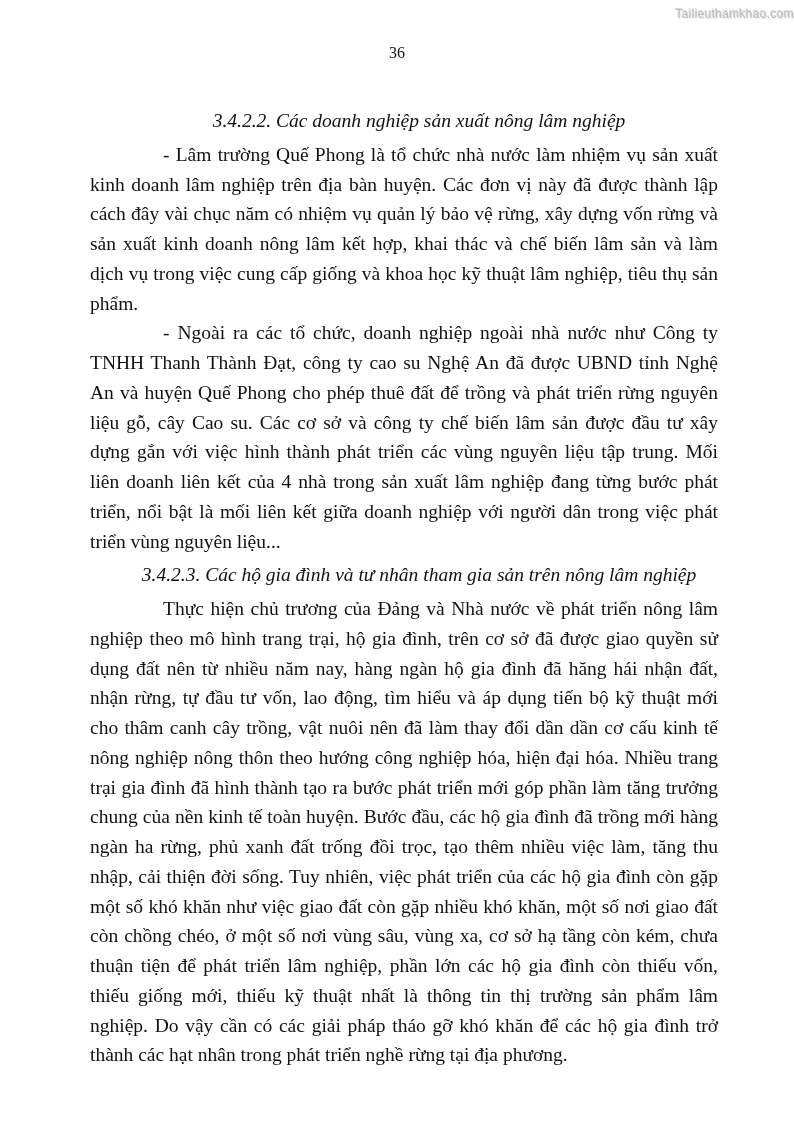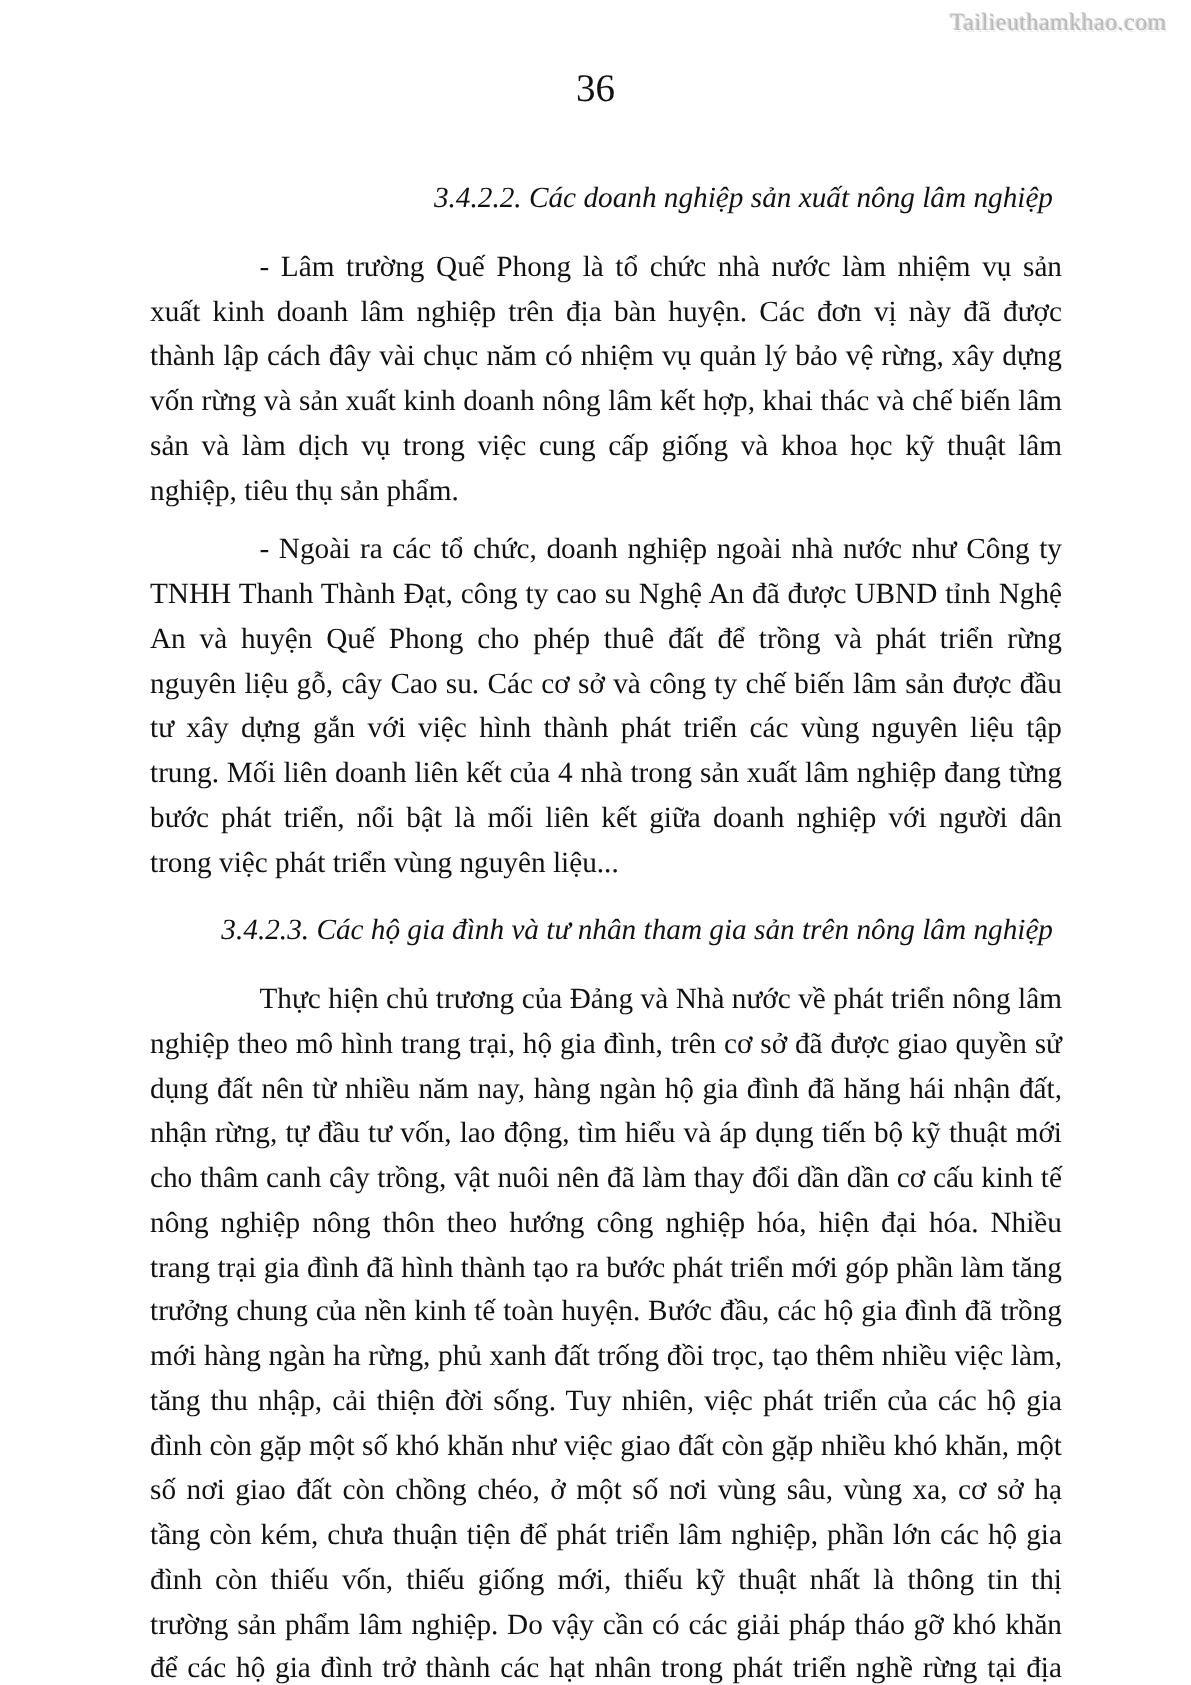--- a/index.html
+++ b/index.html
@@ -12,57 +12,57 @@
     width: 794px;
     height: 1123px;
     background: #ffffff;
     overflow: hidden;
     font-family: "Liberation Serif", "DejaVu Serif", serif;
     color: #111111;
   }
   .watermark {
     position: absolute;
     top: 7px;
-    right: 16px;
-    font-family: Liberation Serif, serif;
-    font-size: 16px;
+    right: 0;
+    font-family: Liberation Sans, sans-serif;
+    font-size: 12px;
     letter-spacing: 0.3px;
     color: #b9b9b9;
     text-shadow: 1px 1px 0 #efefef, -1px -1px 0 #d7d7d7;
     user-select: none;
   }
   .page-number {
     position: absolute;
     top: 44px;
     left: 0;
     width: 100%;
     text-align: center;
-    font-size: 26px;
+    font-size: 16px;
     color: #111111;
   }
   .content {
     position: absolute;
     top: 102px;
     left: 90px;
     width: 628px;
     font-size: 19.5px;
     line-height: 29.75px;
     text-align: justify;
   }
   .section-heading {
     font-style: italic;
     padding-left: 30px;
-    text-align: right;
-    margin: 16px;
+    text-align: center;
+    margin: 4px;
     font-weight: normal;
     font-size: 19.5px;
     line-height: 29.75px;
   }
   .body-paragraph {
-    margin: 10px;
+    margin: 0;
     text-indent: 73px;
   }
 </style>
 </head>
 <body>
 
 <div class="page">
 
   <div class="watermark">Tailieuthamkhao.com</div>
 

